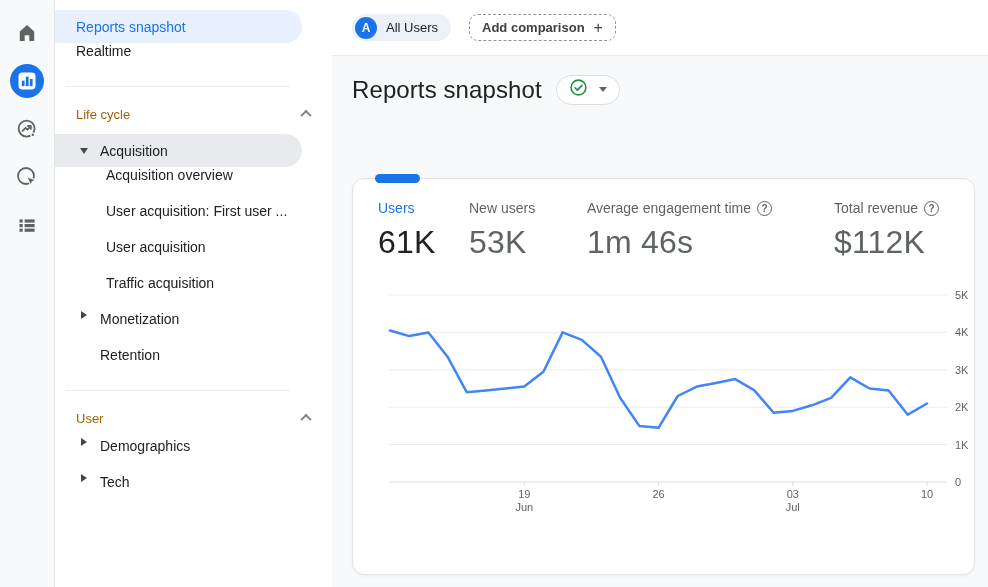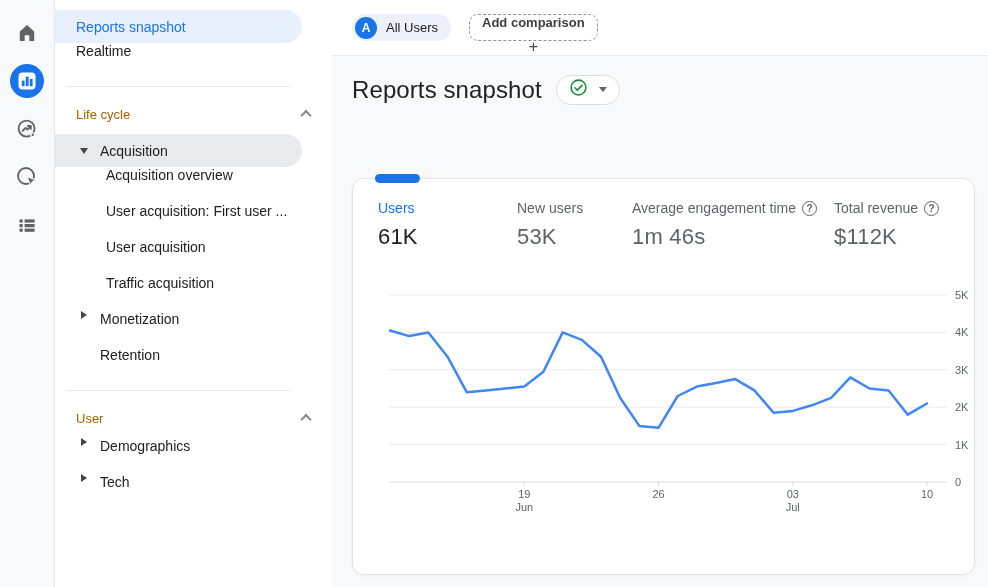--- a/index.html
+++ b/index.html
@@ -27,38 +27,38 @@
   .tri-right { width:0; height:0; border-top:4.5px solid transparent; border-bottom:4.5px solid transparent; border-left:6px solid #444746; }
   .tri-down  { width:0; height:0; border-left:4.5px solid transparent; border-right:4.5px solid transparent; border-top:6px solid #444746; }
   .chev-up { width:8px; height:8px; border-top:2px solid #80868b; border-right:2px solid #80868b; transform:rotate(-45deg) translate(-1px,1px); }
   .child { padding-left:51px; }
 
   
   .main { flex:1; display:flex; flex-direction:column; min-width:0; }
   .topbar { height:56px; background:#fff; border-bottom:1px solid #e8eaed; display:flex; align-items:center; padding-left:20px; gap:18px; flex:none; }
   .chip-aud { height:27px; border-radius:14px; background:#ecf0f8; display:flex; align-items:center; gap:9px; padding:0 13px 0 3px; font-size:13px; cursor:pointer; }
   .avatar { width:22px; height:22px; border-radius:50%; background:#1a73e8; color:#fff; font-size:12px; font-weight:bold; display:flex; align-items:center; justify-content:center; }
-  .chip-add { height:27px; border-radius:9px; border:1px dashed #8f9398; background:#fff; display:flex; align-items:center; gap:9px; padding:0 12px; font-size:13px; font-weight:bold; color:#3c4043; cursor:pointer;flex-direction:column; }
+  .chip-add { height:27px; border-radius:9px; border:1px dashed #8f9398; background:#fff; display:flex; align-items:center; gap:9px; padding:0 12px; font-size:13px; font-weight:bold; color:#3c4043; cursor:pointer; }
   .plus { font-size:16px; font-weight:400; color:#444746; line-height:1; }
 
   .content { flex:1; background:#f8f9fb; padding:18px 0 0 20px; }
   .title-row { height:31px; display:flex; align-items:center; gap:14px; }
   .page-title { font-size:24px; font-weight:400; color:#202124; letter-spacing:.1px; }
   .title-pill { height:30px; border:1px solid #dadce0; border-radius:15px; background:#fff; display:flex; align-items:center; gap:11px; padding:0 12px; cursor:pointer; }
   .caret-down { width:0; height:0; border-left:4.5px solid transparent; border-right:4.5px solid transparent; border-top:5.5px solid #5f6368; }
 
   
   .card { position:relative; width:623px; height:397px; margin-top:73px; background:#fff; border:1px solid #e0e3e7; border-radius:12px; box-shadow:0 1px 3px rgba(60,64,67,.06); }
   .tab-indicator { position:absolute; top:-5px; left:22px; width:45px; height:9px; border-radius:5px; background:#1a73e8; }
   .metric { position:absolute; top:20px; cursor:pointer; }
   .metric .lbl { height:18px; display:flex; align-items:center; gap:6px; font-size:14px; color:#5f6368; }
-  .metric .val { margin-top:7px; font-size:22px; color:#5f6368; letter-spacing:.2px; }
+  .metric .val { margin-top:7px; font-size:32px; color:#5f6368; letter-spacing:.2px; }
   .metric.selected .lbl { color:#1a73e8; }
   .metric.selected .val { color:#202124; }
-  .m0 { left:25px; } .m1 { left:116px;margin-left:48px; } .m2 { left:234px;margin-left:45px; } .m3 { left:481px; }
+  .m0 { left:25px; } .m1 { left:116px; } .m2 { left:234px; } .m3 { left:481px; }
   .help { width:15px; height:15px; border:1.5px solid #5f6368; border-radius:50%; display:inline-flex; align-items:center; justify-content:center; font-size:10px; font-weight:bold; color:#5f6368; cursor:pointer; }
   .chart-wrap { position:absolute; left:34px; top:104px; width:590px; height:232px; }
 </style>
 </head>
 <body>
 
 <div class="app">
 
   <nav class="rail">
     <div class="rail-btn">

